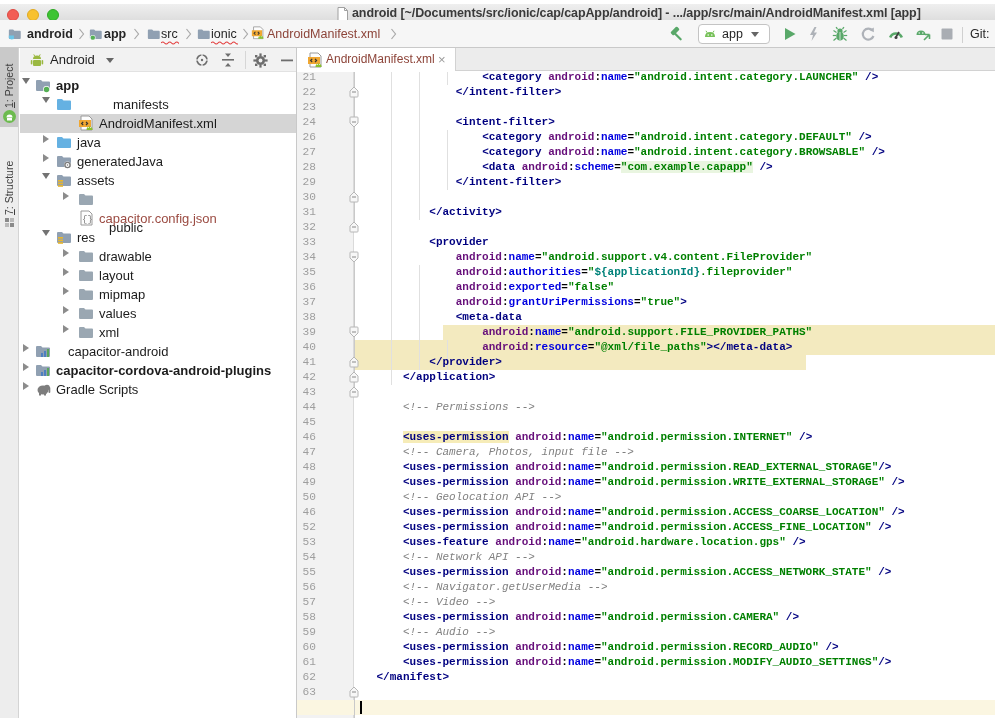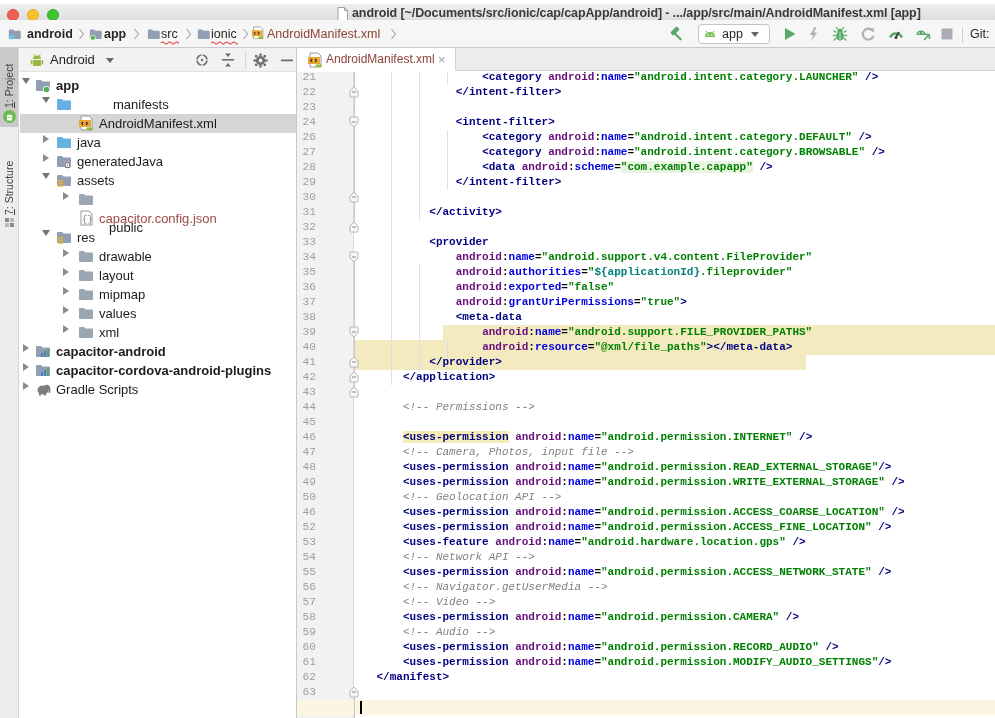--- a/index.html
+++ b/index.html
@@ -352,21 +352,21 @@
           <span style="left:79px;">xml</span>
         </div>
 <div class="trow" style="top:266px">
           <span class="tarr arrr" style="left:3px"></span>
           <svg class="ticon" style="left:15px" width="16" height="16">
             <path d="M1 4 Q1 3 2 3 L6 3 L7.5 4.5 L14 4.5 Q15 4.5 15 5.5 L15 13 Q15 14 14 14 L2 14 Q1 14 1 13 Z" fill="#90a0b2"></path>
             <rect x="9" y="8" width="2" height="6" fill="#4d7fc0"></rect>
             <rect x="12" y="6" width="2" height="8" fill="#58a55c"></rect>
             <rect x="6" y="10" width="2" height="4" fill="#4d7fc0"></rect>
           </svg>
-          <span style="left:36px;font-weight:bold;">capacitor-android</span>
+          <span style="left:48px;font-weight:normal;">capacitor-android</span>
         </div>
 <div class="trow" style="top:285px">
           <span class="tarr arrr" style="left:3px"></span>
           <svg class="ticon" style="left:15px" width="16" height="16">
             <path d="M1 4 Q1 3 2 3 L6 3 L7.5 4.5 L14 4.5 Q15 4.5 15 5.5 L15 13 Q15 14 14 14 L2 14 Q1 14 1 13 Z" fill="#90a0b2"></path>
             <rect x="9" y="8" width="2" height="6" fill="#4d7fc0"></rect>
             <rect x="12" y="6" width="2" height="8" fill="#58a55c"></rect>
             <rect x="6" y="10" width="2" height="4" fill="#4d7fc0"></rect>
           </svg>
           <span style="left:36px;font-weight:bold;">capacitor-cordova-android-plugins</span>

